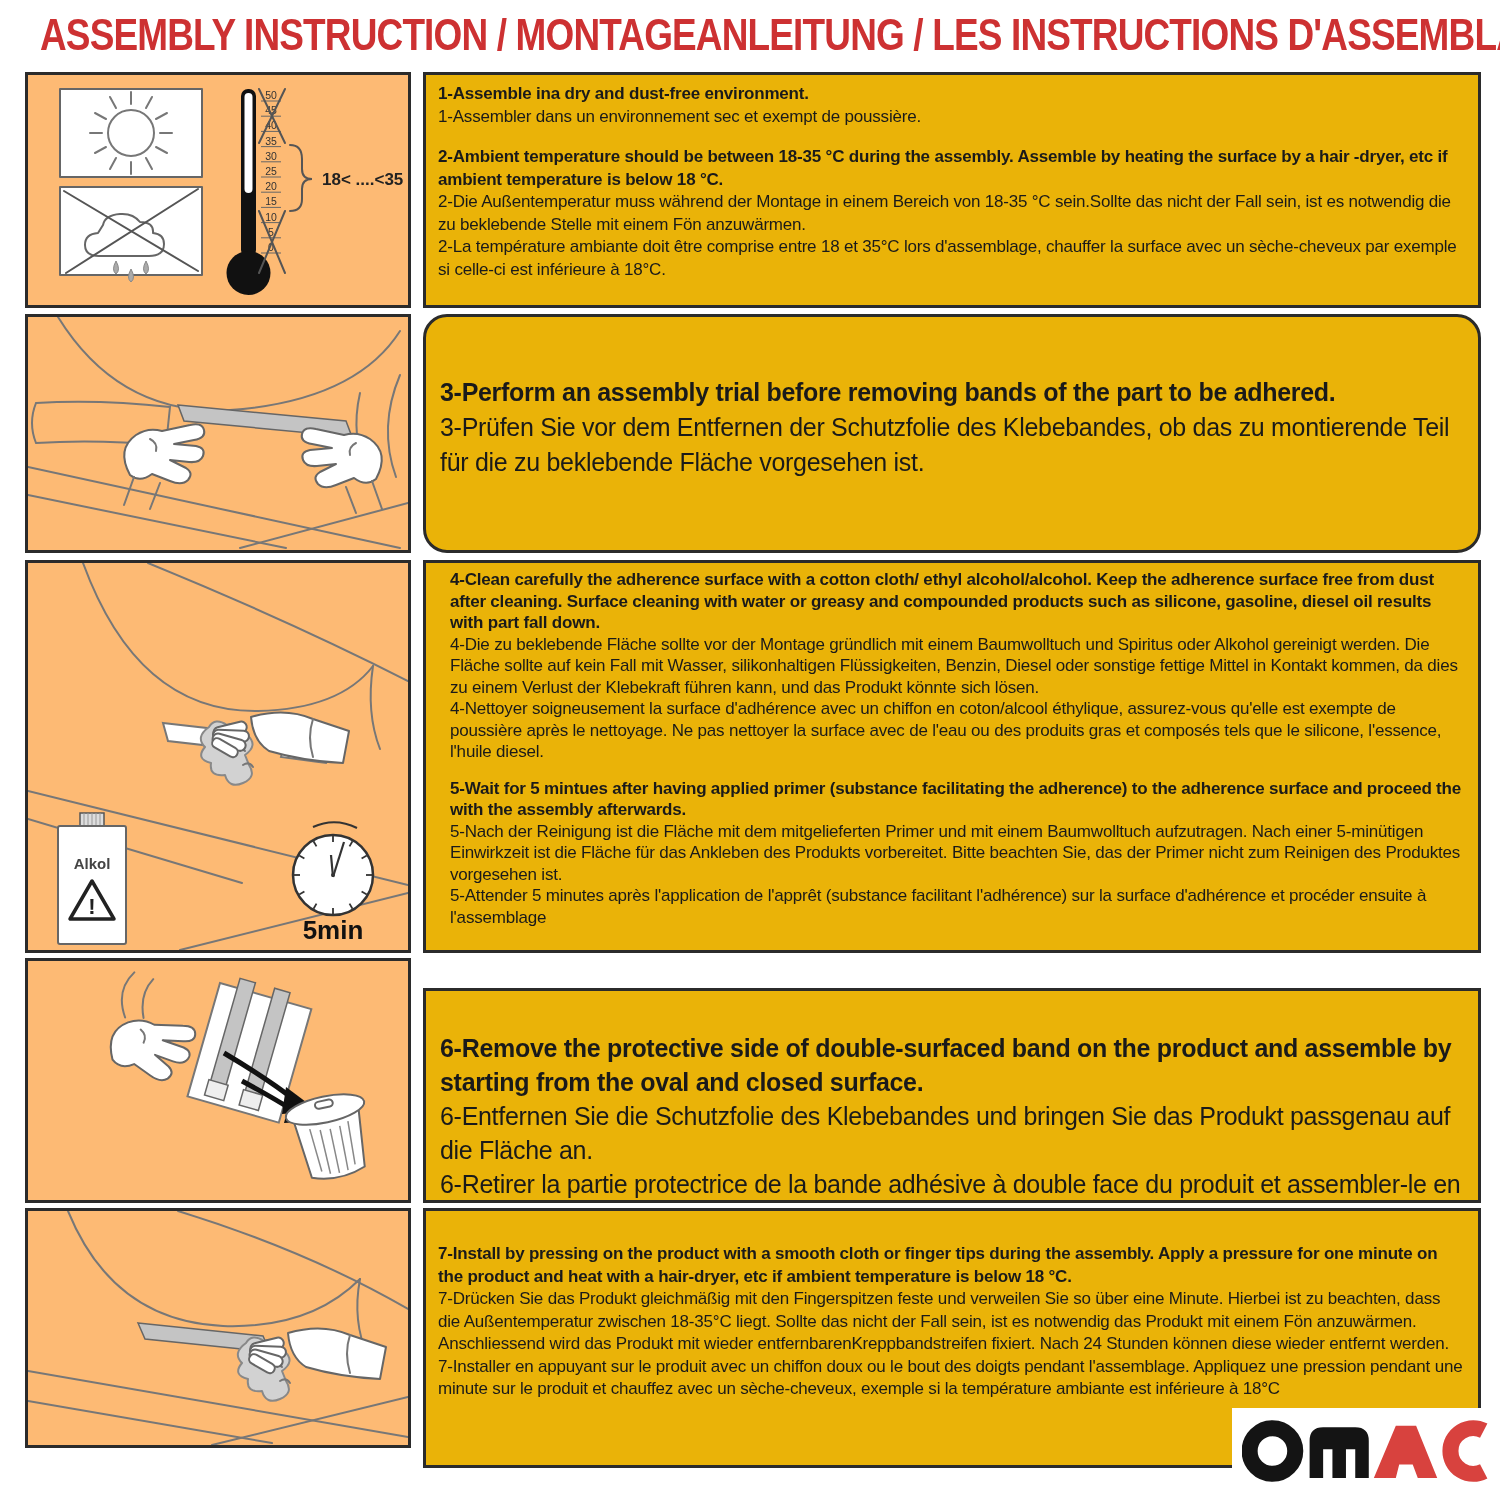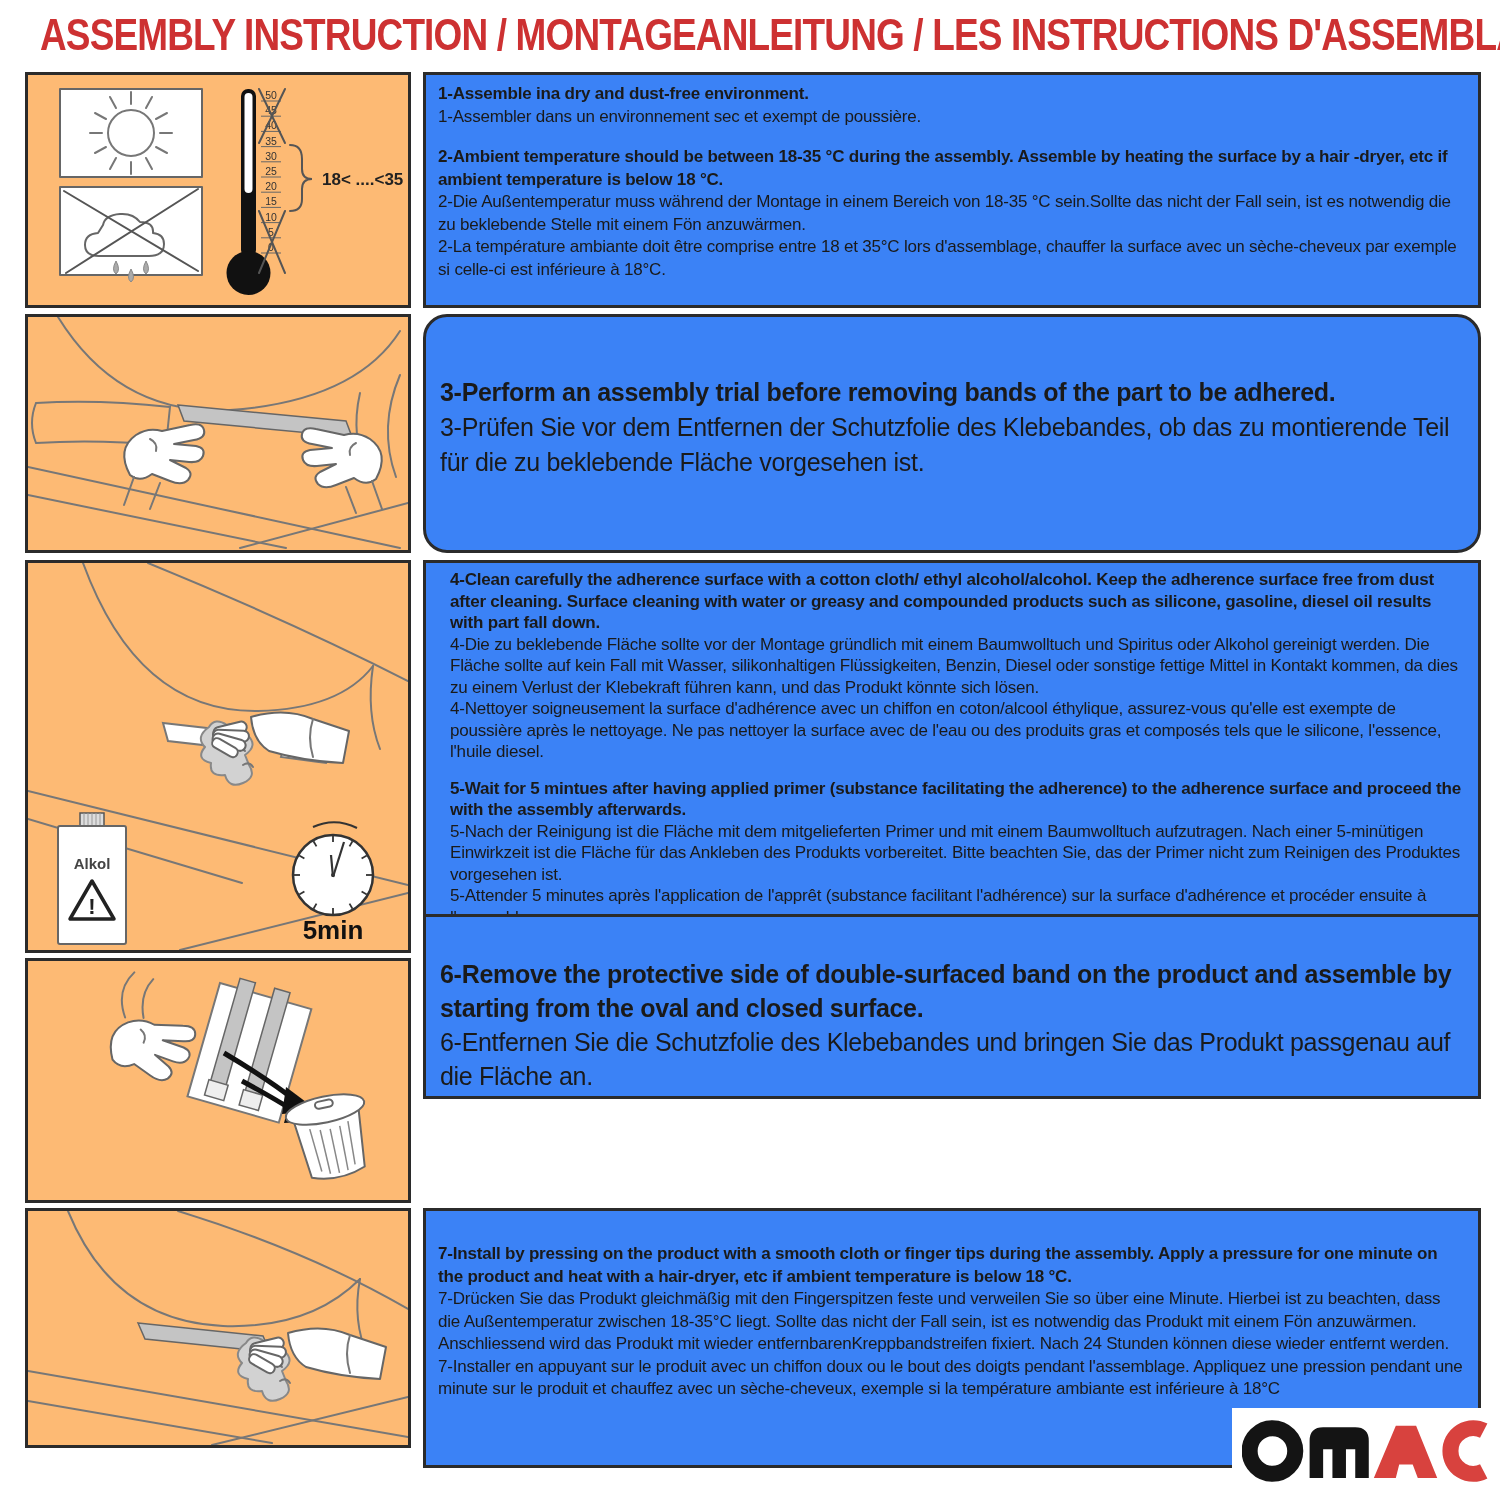--- a/index.html
+++ b/index.html
@@ -2,21 +2,21 @@
 <html><head>
 <meta charset="utf-8">
 <style>
   html,body{margin:0;padding:0;background:#fff;}
   .page{position:relative;width:1500px;height:1500px;background:#fff;overflow:hidden;
         font-family:"Liberation Sans",sans-serif;color:#1a1a1a;}
   .title{position:absolute;left:40px;top:10px;font-size:44px;font-weight:bold;color:#cd3132;
          white-space:nowrap;letter-spacing:-1px;transform:scaleX(0.84);transform-origin:left center;}
   .fig{position:absolute;left:25px;width:386px;border:3px solid #2b2b2b;background:#fdba74;box-sizing:border-box;}
   .fig svg{display:block;width:100%;height:100%;}
-  .txt{position:absolute;left:423px;width:1058px;border:3px solid #2b2b2b;background:#3b82f6;
+  .txt{position:absolute;left:423px;width:1058px;border:3px solid #2b2b2b;background:#eab308;
        box-sizing:border-box;overflow:hidden;}
   .txt p{margin:0;}
   .small{padding:8px 14px 4px 12px;}
   .small p{font-size:17px;line-height:22.5px;letter-spacing:-0.2px;}
   .tiny{padding:6px 14px 4px 12px;}
   .tiny p{font-size:17px;line-height:21.5px;letter-spacing:-0.2px;}
   .large{padding:58px 16px 6px 14px;}
   .large p{font-size:25px;line-height:35px;letter-spacing:-0.3px;}
   .large2{padding:40px 16px 6px 14px;}
   .large2 p{font-size:25px;line-height:34px;letter-spacing:-0.3px;}
@@ -240,21 +240,21 @@
             <line x1="-9" y1="-5" x2="-8" y2="40"></line>
           <line x1="1" y1="-4" x2="1" y2="41"></line>
             <line x1="11" y1="-5" x2="10" y2="40"></line>
           <line x1="20" y1="-8" x2="18" y2="36"></line>
         </g>
         <ellipse cx="0" cy="-24" rx="40" ry="13" class="white"></ellipse>
         <rect x="-9" y="-33" width="18" height="7" rx="3.5" fill="none" stroke="#666" stroke-width="2"></rect>
       </g>
     </svg>
   </div>
-  <div class="txt large2" style="top:914px;height:185px;">
+  <div class="txt large2" style="top:988px;height:215px;">
     <p class="b">6-Remove the protective side of double-surfaced band on the product and assemble by starting from the oval and closed surface.</p>
     <p>6-Entfernen Sie die Schutzfolie des Klebebandes und bringen Sie das Produkt passgenau auf die Fläche an.</p>
     <p>6-Retirer la partie protectrice de la bande adhésive à double face du produit et assembler-le en commençant par une surface ovale et fermée.</p>
   </div>
 
   <div class="fig" style="top:1208px;height:240px;">
     <svg viewBox="0 0 380 234">
       <g class="ln">
         <path d="M40,0 Q85,110 195,115 Q282,118 332,68"></path>
         <path d="M332,68 Q324,110 340,146"></path>

